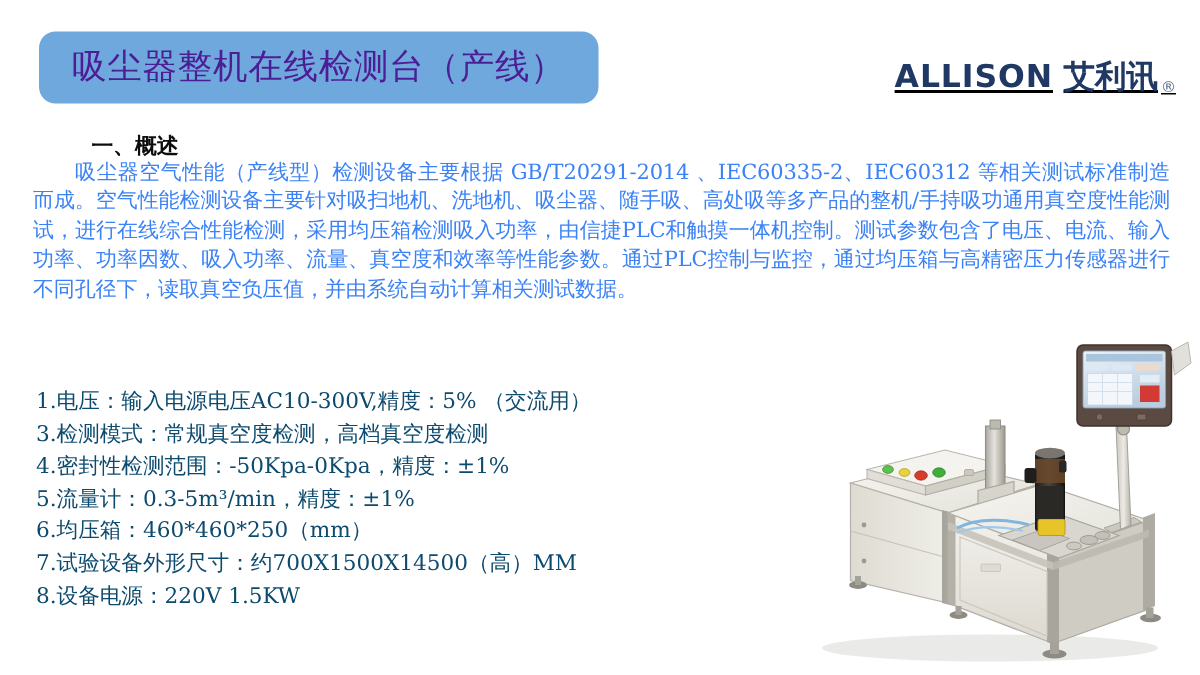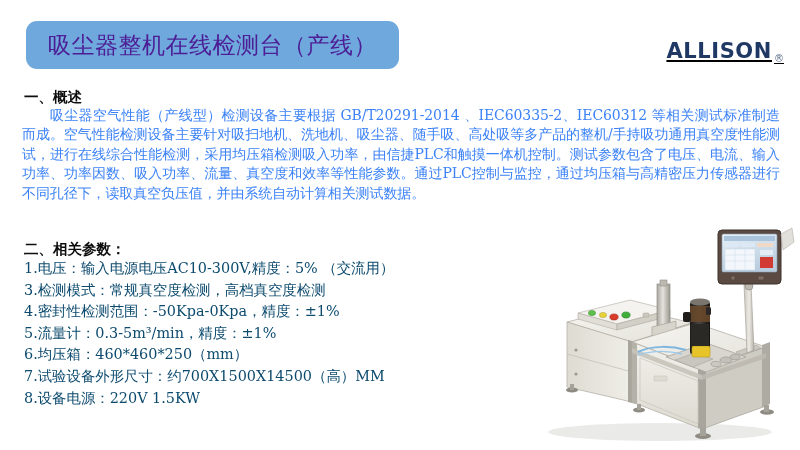--- a/index.html
+++ b/index.html
@@ -80,20 +80,21 @@
     margin-top: -2px;
   }
 
   
   .section-head {
     position: absolute;
     font-family: "DejaVu Serif", "Liberation Serif", serif;
     font-size: 14.5px;
     font-weight: bold;
     color: #0d0d0d;
+    margin-left: 37px;
   }
   #overview-head { left: 24px; top: 88px; }
   #params-head   { left: 24px; top: 240px; }
 
   .para {
     position: absolute;
     left: 22px;
     top: 106px;
     width: 758px;
     font-family: "DejaVu Serif", "Liberation Serif", serif;
@@ -136,27 +137,27 @@
 <body>
 
 <div class="slide">
 
   <div class="title-banner">
     <span class="title-text">吸尘器整机在线检测台（产线）</span>
   </div>
 
   <div class="logo">
     <span class="logo-en">ALLISON</span>
+    <span class="logo-cn">艾利讯</span>
     <span class="logo-reg">®</span>
   </div>
 
   <div class="section-head" id="overview-head">一、概述</div>
   <div class="para">吸尘器空气性能（产线型）检测设备主要根据 GB/T20291-2014 、IEC60335-2、IEC60312 等相关测试标准制造而成。空气性能检测设备主要针对吸扫地机、洗地机、吸尘器、随手吸、高处吸等多产品的整机/手持吸功通用真空度性能测试，进行在线综合性能检测，采用均压箱检测吸入功率，由信捷PLC和触摸一体机控制。测试参数包含了电压、电流、输入功率、功率因数、吸入功率、流量、真空度和效率等性能参数。通过PLC控制与监控，通过均压箱与高精密压力传感器进行不同孔径下，读取真空负压值，并由系统自动计算相关测试数据。</div>
 
-  <div class="section-head" id="params-head">二、相关参数：</div>
   <ul class="param-list">
     <li>1.电压：输入电源电压AC10-300V,精度：5%  （交流用）</li>
     <li>3.检测模式：常规真空度检测，高档真空度检测</li>
     <li>4.密封性检测范围：-50Kpa-0Kpa，精度：±1%</li>
     <li>5.流量计：0.3-5m³/min，精度：±1%</li>
     <li>6.均压箱：460*460*250（mm）</li>
     <li>7.试验设备外形尺寸：约700X1500X14500（高）MM</li>
     <li>8.设备电源：220V 1.5KW</li>
   </ul>
 

